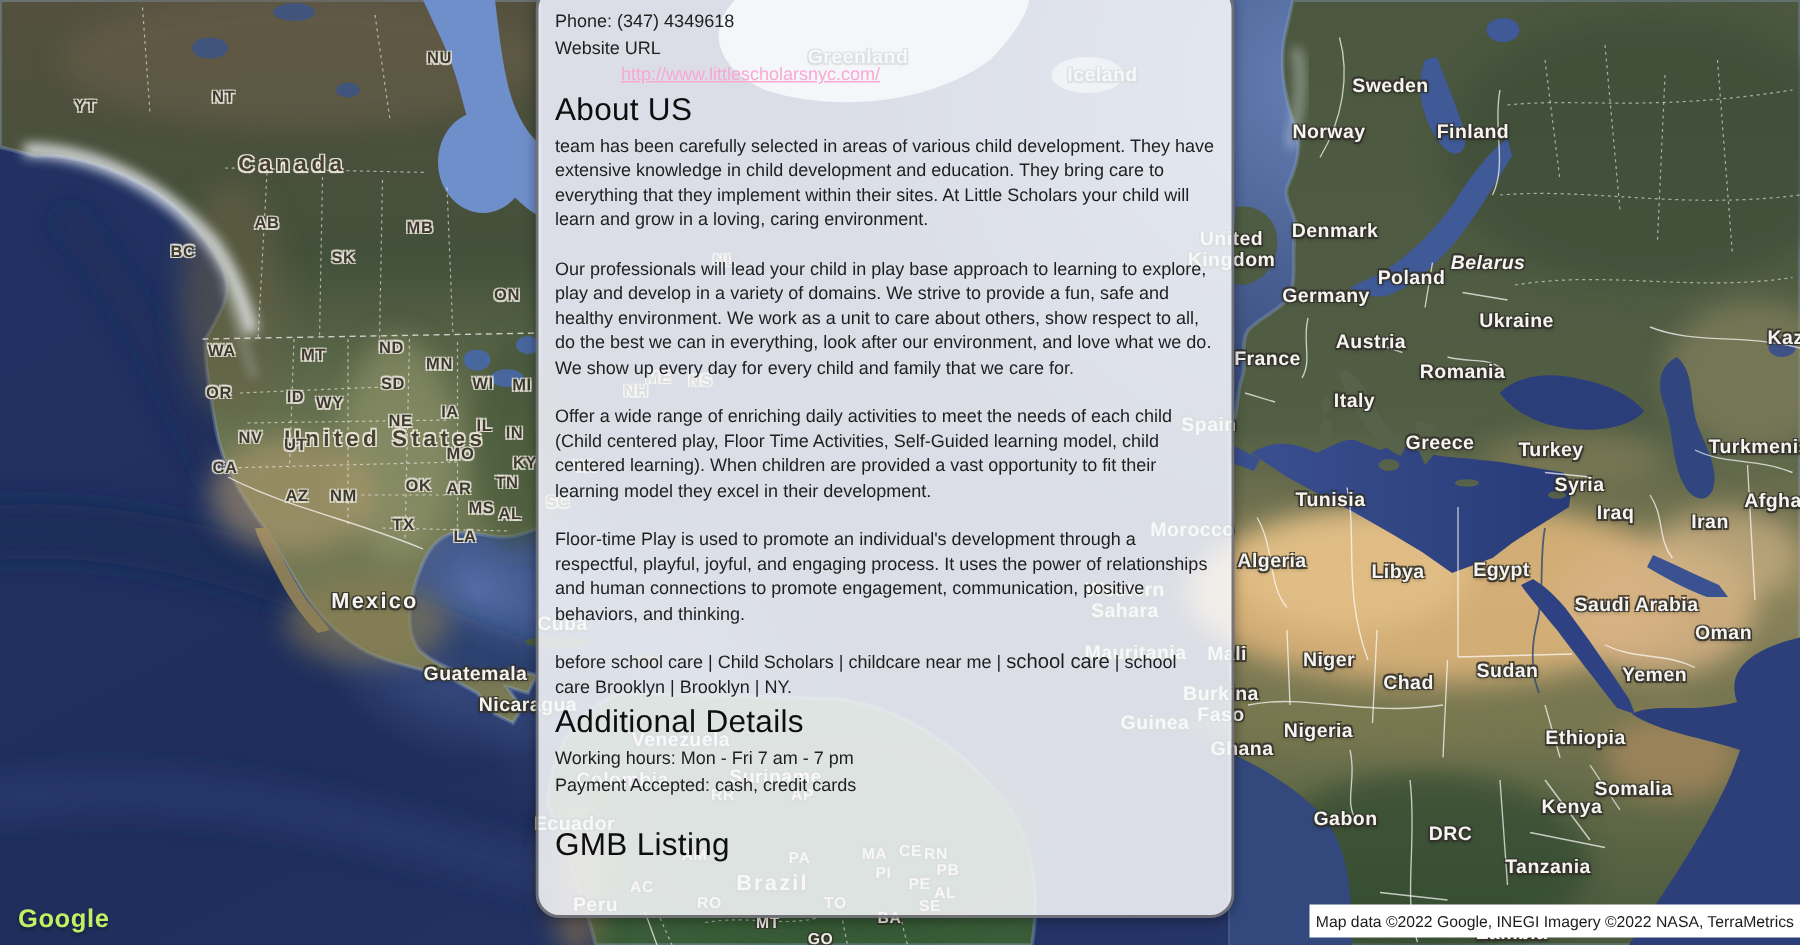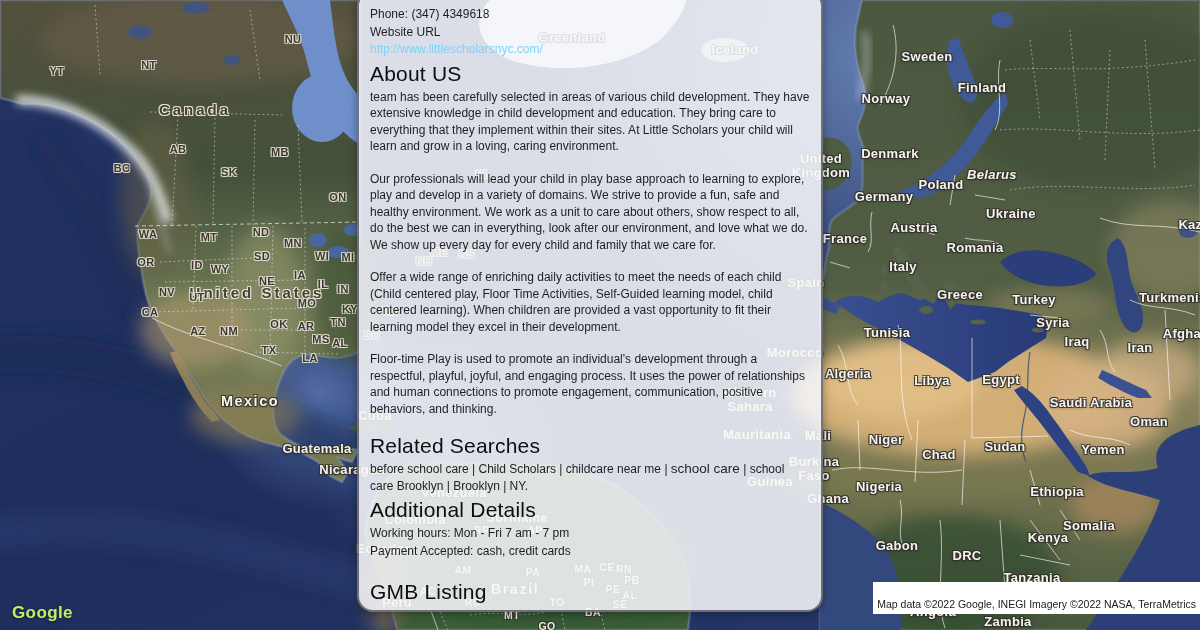--- a/index.html
+++ b/index.html
@@ -23,32 +23,32 @@
                     -1px 1px 0 rgba(52,49,42,.85),1px 1px 0 rgba(52,49,42,.85),0 1px 3px rgba(0,0,0,.45);}
   .lk-w{font-size:10.5px;color:#efece5;letter-spacing:.4px;
         text-shadow:-1px -1px 0 rgba(52,49,42,.75),1px -1px 0 rgba(52,49,42,.75),
                     -1px 1px 0 rgba(52,49,42,.75),1px 1px 0 rgba(52,49,42,.75);}
   
   #info-card{position:absolute;left:357px;top:-10px;width:466px;height:622px;z-index:2;
       box-sizing:border-box;background:rgba(247,248,250,.87);border:2px solid rgba(42,42,52,.62);
       border-radius:16px;box-shadow:0 2px 8px rgba(0,0,0,.35);padding:14px 11px 0 11px;
       color:#1f1f1f;font-size:12px;line-height:16.5px;}
   #info-card .line{margin:0 0 1px 0;}
-  #info-card a{color:#7dd3fc;cursor:pointer;word-break:break-all;}
+  #info-card a{color:#f9a8d4;text-decoration:underline;cursor:pointer;word-break:break-all;margin-left:44px;}
   .card-h{font-size:21px;font-weight:500;color:#0e0e0e;letter-spacing:.2px;line-height:26px;
           margin:3px 0 2px 0;}
   .para{margin:0 0 16px 0;}
   .para:first-child{margin-top:1px;}
   #about-paragraphs{margin-bottom:0;}
   .rel-big{font-size:13.5px;}
   
   #google-logo{position:absolute;left:12px;bottom:7px;z-index:3;color:#bef264;font-size:17px;
       font-weight:600;letter-spacing:.4px;text-shadow:0 1px 3px rgba(0,0,0,.4);cursor:pointer;}
-  #map-attribution{position:absolute;right:0;bottom:16px;z-index:3;background:#ffffff;color:#1b1b1b;
-      font-size:10.5px;line-height:13px;padding:16px 4px 3px 4px;white-space:nowrap;}
+  #map-attribution{position:absolute;right:0;bottom:5px;z-index:3;background:#ffffff;color:#1b1b1b;
+      font-size:10.5px;line-height:13px;padding:6px 4px 3px 4px;white-space:nowrap;}
 </style>
 </head>
 <body>
 
 <div id="map-viewport">
 <svg width="1200" height="630" viewBox="0 0 1200 630">
   <defs>
     <linearGradient id="oceanG" x1="0" y1="0" x2="1" y2="1">
       <stop offset="0" stop-color="#223364"></stop>
           <stop offset=".5" stop-color="#1f2e5c"></stop>
@@ -287,21 +287,21 @@
     <div class="lbl lk-s" style="left: 390px; top: 312px;">VA</div>
     <div class="lbl lk-s" style="left: 372px; top: 336px;">SC</div>
     <div class="lbl lk-cb" style="left: 250px; top: 402px;">Mexico</div>
     <div class="lbl lk-c" style="left: 317px; top: 449px;">Guatemala</div>
     <div class="lbl lk-c" style="left: 352px; top: 470px;">Nicaragua</div>
     <div class="lbl lk-c" style="left: 375px; top: 416px;">Cuba</div>
     <div class="lbl lk-c" style="left: 572px; top: 38px;">Greenland</div>
     <div class="lbl lk-c" style="left: 723px; top: 50px; padding-left: 24px;">Iceland</div>
     <div class="lbl lk-c" style="left: 927px; top: 57px;">Sweden</div>
     <div class="lbl lk-c" style="left: 982px; top: 88px;">Finland</div>
-    <div class="lbl lk-c" style="left: 886px; top: 99px; text-align: center;">Norway</div>
+    <div class="lbl lk-c" style="left: 886px; top: 88px; text-align: center;">Norway</div>
     <div class="lbl lk-c" style="left: 890px; top: 154px;">Denmark</div>
     <div class="lbl lk-c" style="left: 821px; top: 166px;">United
 Kingdom</div>
     <div class="lbl lk-c" style="left: 941px; top: 185px;">Poland</div>
     <div class="lbl lk-c" style="left: 992px; top: 175px; font-style: italic;">Belarus</div>
     <div class="lbl lk-c" style="left: 884px; top: 197px;">Germany</div>
     <div class="lbl lk-c" style="left: 1011px; top: 214px;">Ukraine</div>
     <div class="lbl lk-c" style="left: 914px; top: 228px;">Austria</div>
     <div class="lbl lk-c" style="left: 845px; top: 239px;">France</div>
     <div class="lbl lk-c" style="left: 975px; top: 248px;">Romania</div>
@@ -378,21 +378,20 @@
   <p class="line"><a>http://www.littlescholarsnyc.com/</a></p>
 
   <h2 class="card-h">About US</h2>
   <div id="about-paragraphs">
       <p class="para">team has been carefully selected in areas of various child development. They have extensive knowledge in child development and education. They bring care to everything that they implement within their sites. At Little Scholars your child will learn and grow in a loving, caring environment.</p>
       <p class="para">Our professionals will lead your child in play base approach to learning to explore, play and develop in a variety of domains. We strive to provide a fun, safe and healthy environment. We work as a unit to care about others, show respect to all, do the best we can in everything, look after our environment, and love what we do. We show up every day for every child and family that we care for.</p>
       <p class="para">Offer a wide range of enriching daily activities to meet the needs of each child (Child centered play, Floor Time Activities, Self-Guided learning model, child centered learning). When children are provided a vast opportunity to fit their learning model they excel in their development.</p>
       <p class="para">Floor-time Play is used to promote an individual's development through a respectful, playful, joyful, and engaging process. It uses the power of relationships and human connections to promote engagement, communication, positive behaviors, and thinking.</p>
     </div>
 
-  <h2 class="card-h">Related Searches</h2>
   <p class="line"><span>before school care | Child Scholars | childcare near me | </span><span class="rel-big">school care</span><span> | school care Brooklyn | Brooklyn | NY.</span></p>
 
   <h2 class="card-h">Additional Details</h2>
   <p class="line">Working hours: Mon - Fri 7 am - 7 pm</p>
   <p class="line">Payment Accepted: cash, credit cards</p>
 
   <h2 class="card-h" style="margin-top:20px">GMB Listing</h2>
 </div>
 
 <div id="google-logo">Google</div>

